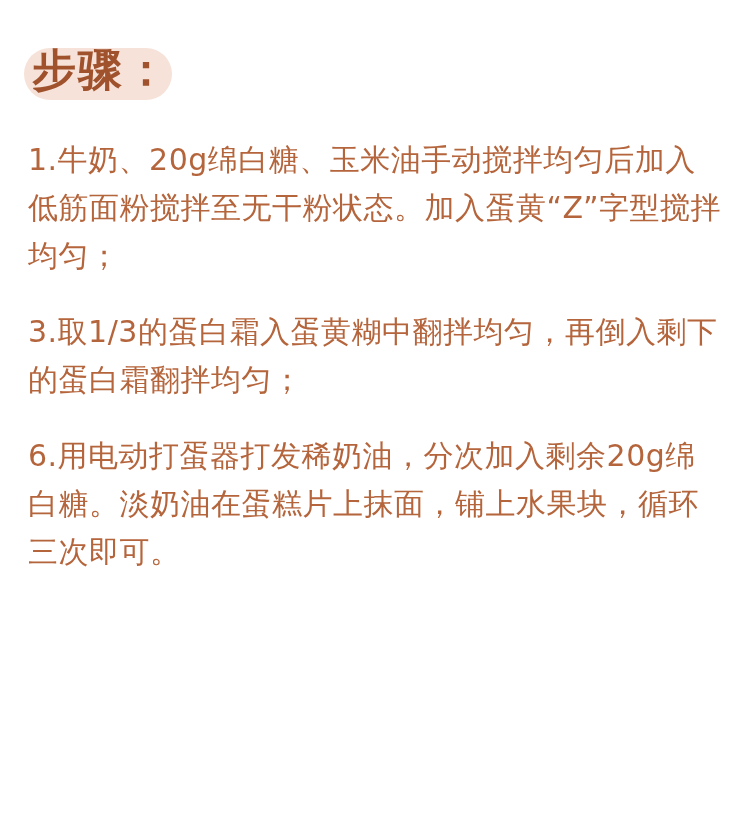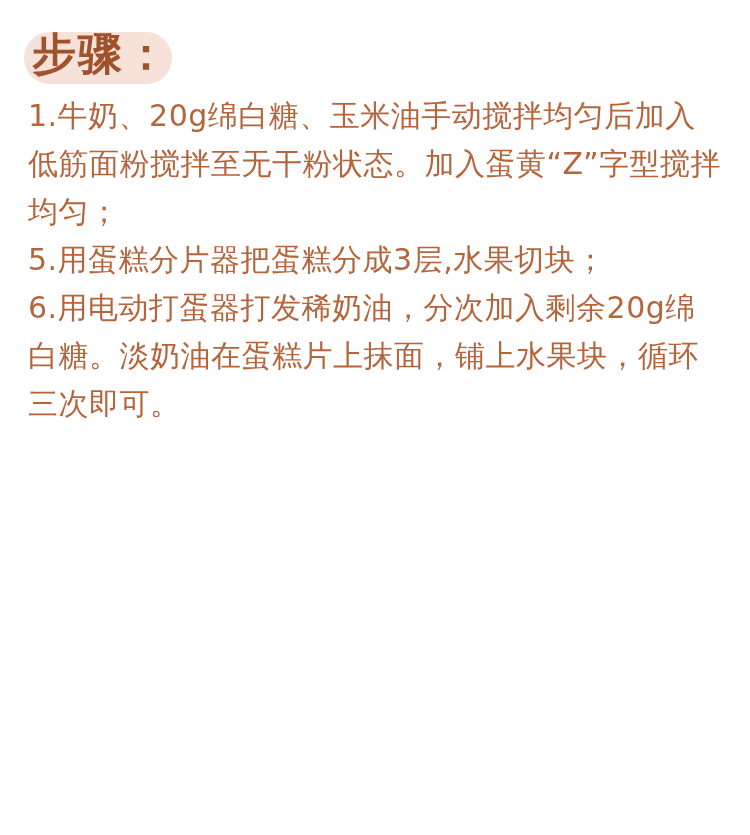--- a/index.html
+++ b/index.html
@@ -11,21 +11,21 @@
     height: 835px;
     background: #ffffff;
     font-family: "Liberation Sans", "DejaVu Sans", sans-serif;
     overflow: hidden;
   }
   .page {
     position: relative;
     width: 750px;
     height: 835px;
     box-sizing: border-box;
-    padding: 22px 28px 0 28px;
+    padding: 38px 28px 0 28px;
   }
   .title-wrap {
     display: inline-block;
     position: relative;
     margin: 0 0 6px 4px;
   }
   .title-pill {
     position: absolute;
     left: -8px;
     top: 10px;
@@ -52,31 +52,32 @@
     list-style: none;
   }
   .step {
     color: #b5653c;
     font-size: 30px;
     line-height: 48px;
     letter-spacing: 0.5px;
     text-align: left;
     word-break: break-all;
     font-family: "DejaVu Sans", "Liberation Sans", sans-serif;
+    margin-top: 28px;
   }
 </style>
 </head>
 <body>
 
 <div class="page">
 
   <div class="title-wrap">
     <span class="title-pill"></span>
     <span class="title-text">步骤：</span>
   </div>
 
   <ul class="steps">
     <li class="step">1.牛奶、20g绵白糖、玉米油手动搅拌均匀后加入低筋面粉搅拌至无干粉状态。加入蛋黄“Z”字型搅拌均匀；</li>
-    <li class="step">5.用蛋糕分片器把蛋糕分成3层,水果切块；</li>
+    <li class="step">3.取1/3的蛋白霜入蛋黄糊中翻拌均匀，再倒入剩下的蛋白霜翻拌均匀；</li>
     <li class="step">6.用电动打蛋器打发稀奶油，分次加入剩余20g绵白糖。淡奶油在蛋糕片上抹面，铺上水果块，循环三次即可。</li>
   </ul>
 
 </div>
 
 </body></html>

